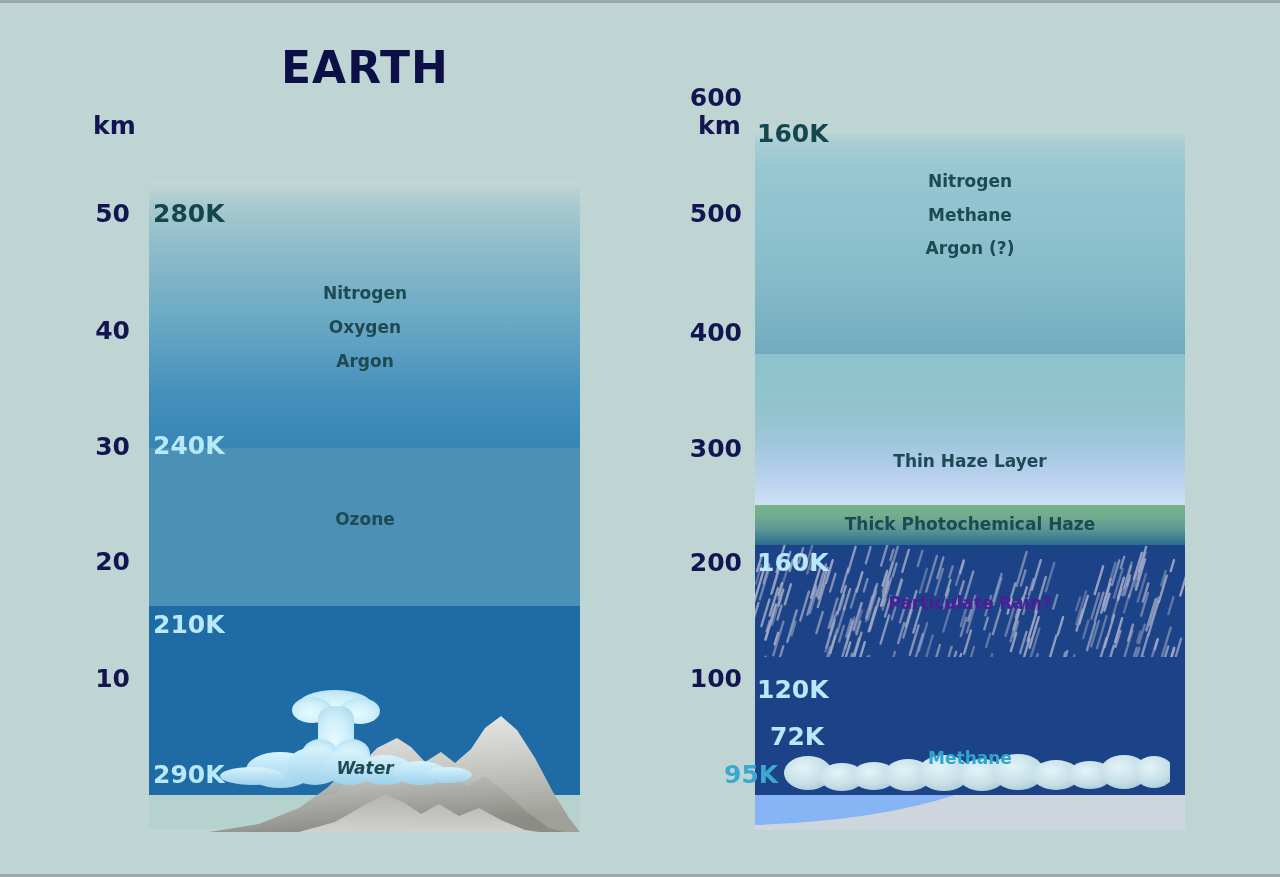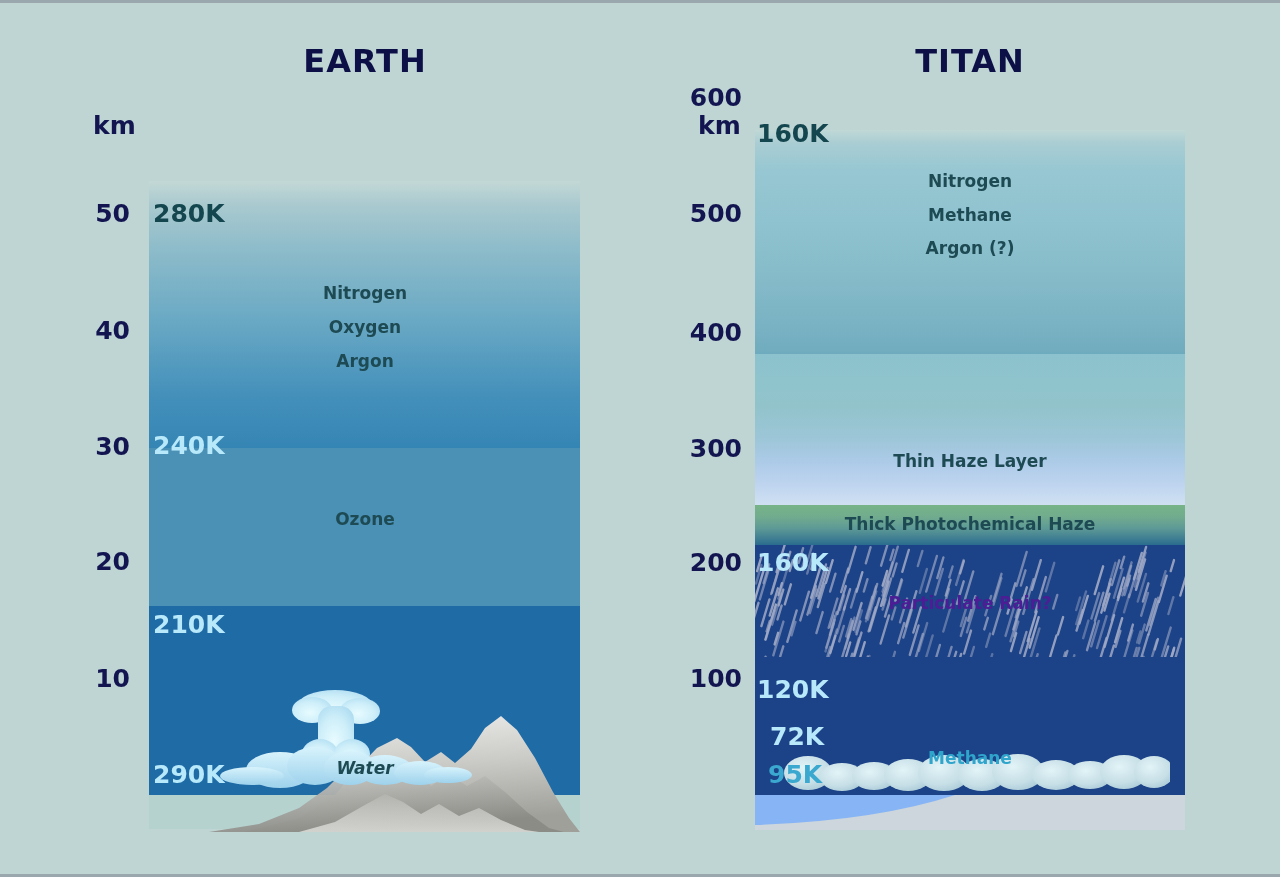--- a/index.html
+++ b/index.html
@@ -11,21 +11,21 @@
   }
   #frame{
     position:absolute;left:0;top:0;width:1280px;height:877px;
     border-top:3px solid #9aa7ad;border-bottom:3px solid #9aa7ad;
     box-sizing:border-box;
   }
 
   
   .panel{position:absolute;top:0;left:0;width:1280px;height:877px;}
   .title{
-    position:absolute;font-size:32px;font-weight:bold;color:#0d1046;
+    position:absolute;font-size:44px;font-weight:bold;color:#0d1046;
     letter-spacing:1px;text-align:center;white-space:nowrap;
   }
   .axlab{
     position:absolute;font-size:25px;font-weight:bold;color:#131550;
     white-space:nowrap;text-align:right;
   }
   .unit{
     position:absolute;font-size:25px;font-weight:bold;color:#131550;
     white-space:nowrap;
   }
@@ -179,21 +179,20 @@
 
   <div class="gaslab" style="left:255px;top:283px;width:220px;">Nitrogen</div>
   <div class="gaslab" style="left:255px;top:317px;width:220px;">Oxygen</div>
   <div class="gaslab" style="left:255px;top:351px;width:220px;">Argon</div>
   <div class="gaslab" style="left:255px;top:509px;width:220px;">Ozone</div>
   <div class="gaslab" style="left:265px;top:758px;width:200px;font-style:italic;">Water</div>
 </div>
 
 <div class="panel">
 
-  <div class="title" style="left:810px;top:42px;width:320px;">TITAN</div>
 
   <div class="axlab" style="left:680px;top:83px;width:62px;">600</div>
   <div class="unit" style="left:698px;top:111px;">km</div>
 
   <div class="axlab" style="left:680px;top:199px;width:62px;">500</div>
   <div class="axlab" style="left:680px;top:318px;width:62px;">400</div>
   <div class="axlab" style="left:680px;top:434px;width:62px;">300</div>
   <div class="axlab" style="left:680px;top:548px;width:62px;">200</div>
   <div class="axlab" style="left:680px;top:664px;width:62px;">100</div>
 
@@ -463,21 +462,21 @@
       <ellipse cx="320" cy="30" rx="22" ry="14"></ellipse>
       <ellipse cx="354" cy="27" rx="24" ry="17"></ellipse>
       <ellipse cx="384" cy="27" rx="20" ry="16"></ellipse>
     </g>
   </svg>
 
   <div class="tempdark" style="left:757px;top:119px;">160K</div>
   <div class="templight" style="left:757px;top:548px;">160K</div>
   <div class="templight" style="left:757px;top:675px;">120K</div>
   <div class="templight" style="left:770px;top:722px;">72K</div>
-  <div class="tempcyan" style="left:768px;top:760px;">95K</div>
+  <div class="tempcyan" style="left:724px;top:760px;">95K</div>
 
   <div class="gaslab" style="left:860px;top:171px;width:220px;">Nitrogen</div>
   <div class="gaslab" style="left:860px;top:205px;width:220px;">Methane</div>
   <div class="gaslab" style="left:760px;top:451px;width:420px;">Thin Haze Layer</div>
 
   <div class="gaslab" style="left:860px;top:238px;width:220px;">Argon (?)</div>
   <div class="gaslab" style="left:755px;top:514px;width:430px;">Thick Photochemical Haze</div>
   <div class="gaslab lt" style="left:760px;top:593px;width:420px;">Particulate Rain?</div>
   <div class="gaslab cy" style="left:810px;top:748px;width:320px;">Methane</div>
 </div>

